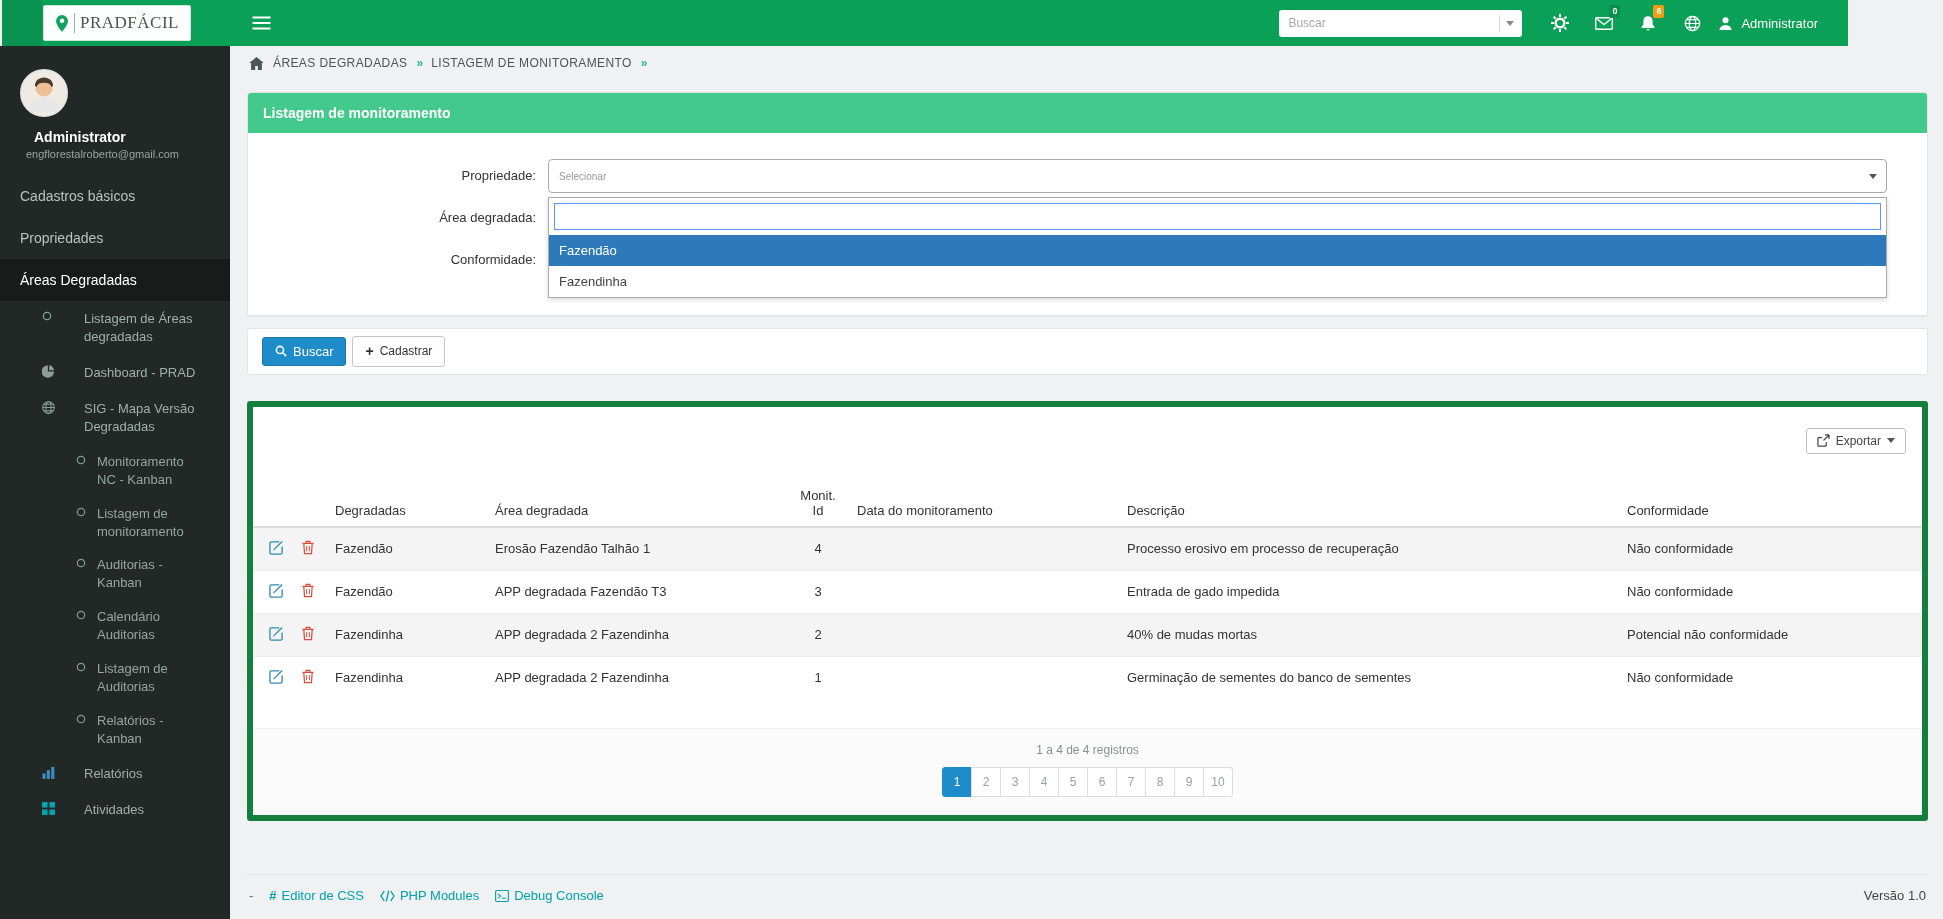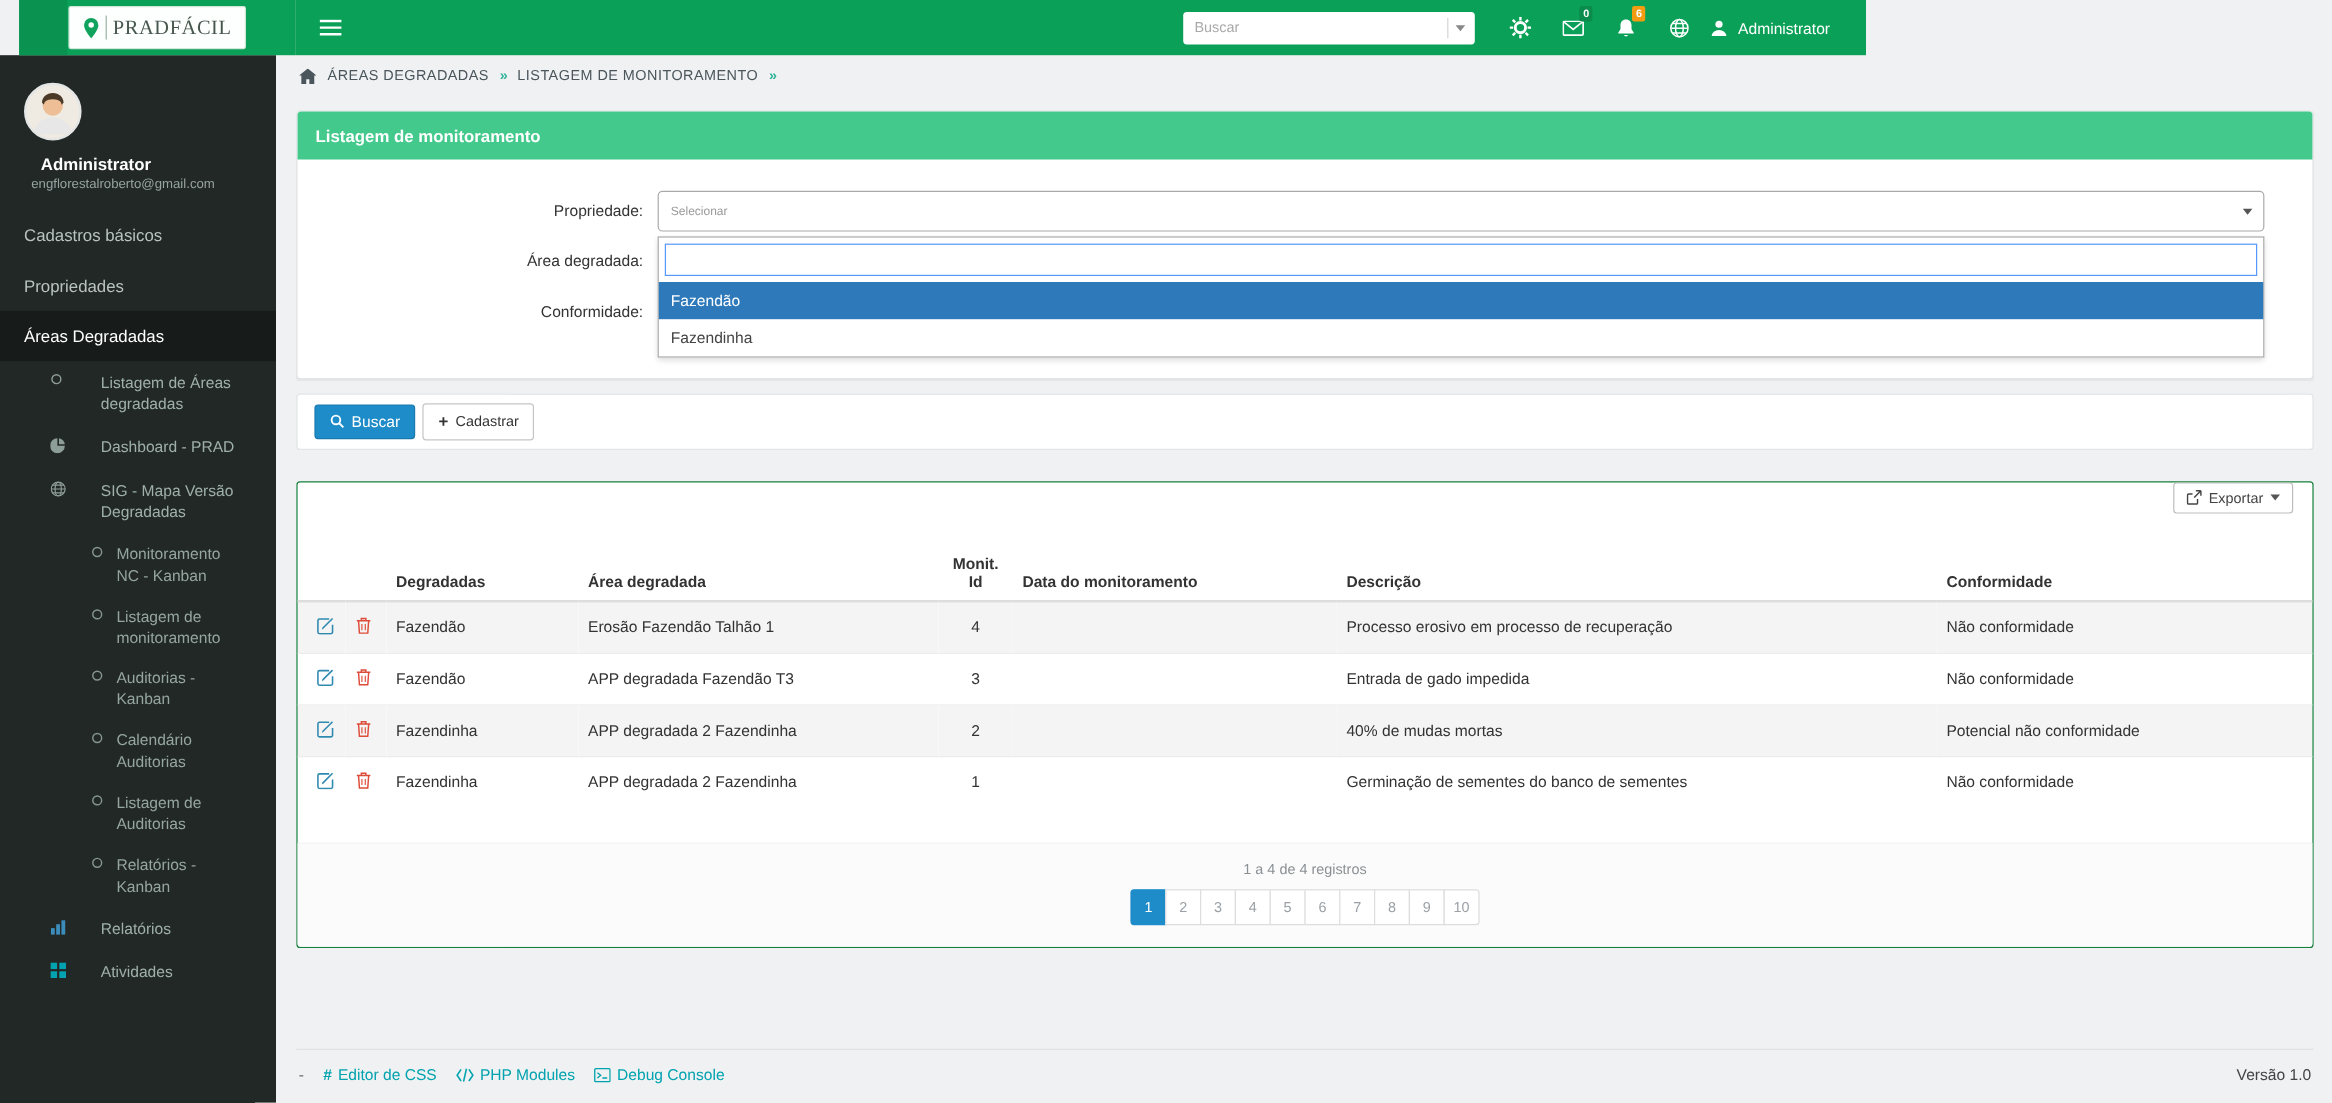--- a/index.html
+++ b/index.html
@@ -1,20 +1,20 @@
 <!DOCTYPE html>
 <html><head>
 <meta charset="utf-8">
 <style>
   *{box-sizing:border-box;margin:0;padding:0}
   html,body{width:1943px;height:919px;overflow:hidden}
   body{font-family:"Liberation Sans",sans-serif;font-size:13px;color:#333;background:#f0f1f2;position:relative}
 
   
-  .topbar{position:absolute;top:0;left:16px;width:1539px;height:46px;display:flex;z-index:40}
+  .topbar{position:absolute;top:0;left:2px;width:1846px;height:46px;display:flex;z-index:40}
   .logo-area{width:230px;height:46px;background:#0ba057;position:relative;flex:none;cursor:pointer}
   .logo-strip{position:absolute;left:0;top:0;width:40px;height:46px;background:#0a9350}
   .logo-box{position:absolute;left:41px;top:5px;width:148px;height:36px;background:#fcfffd;border:1px solid #cfe6d8;border-radius:2px;display:flex;align-items:center;justify-content:center;gap:5px}
   .logo-text{font-family:"Liberation Serif",serif;font-size:17px;color:#47564e;letter-spacing:.5px}
   .logo-divider{width:1px;height:20px;background:#9ab3a6}
   .nav-area{flex:1;background:#0ba057;display:flex;align-items:center;padding:0 26px 0 20px}
   .hamburger{width:30px;height:46px;display:flex;align-items:center;cursor:pointer}
   .topbar-spacer{flex:1}
   .topbar-search{width:243px;height:27px;background:#fff;border-radius:3px;display:flex;align-items:center;margin-right:16px;padding:0 0 0 9px;cursor:text}
   .topbar-search input{flex:1;border:none;outline:none;font-size:12px;color:#555;background:transparent;min-width:0}
@@ -65,25 +65,25 @@
   .dd-search input{width:100%;height:27px;border:1px solid #5897fb;outline:none;padding:0 7px;font-size:13px;color:#333}
   .dd-option{padding:8px 10px;font-size:13px;color:#444;cursor:pointer}
   .dd-option.highlighted{background:#2e79b9;color:#fff}
 
   .actions-bar{margin:12px 15px 0 17px;background:#fff;border:1px solid #e2e5e6;border-radius:3px;padding:7px 14px;display:flex;gap:6px;align-items:center}
   .btn{display:inline-flex;align-items:center;gap:6px;font-size:13px;border-radius:3px;padding:6px 12px;cursor:pointer;line-height:1.2}
   .btn-primary{background:#1e8cc8;border:1px solid #1a7ab0;color:#fff}
   .btn-default{background:#fff;border:1px solid #c6c6c6;color:#333;font-size:12px}
   .plus-glyph{font-weight:bold;font-size:14px;color:#333}
 
-  .table-panel{margin:26px 15px 0 17px;background:#fff;border:1px solid #15803d;border-radius:3px;padding-bottom:0}
+  .table-panel{margin:26px 15px 0 17px;background:#fff;border:6px solid #15803d;border-radius:3px;padding-top:21px;padding-bottom:0}
   .export-row{display:flex;justify-content:flex-end;padding:0 16px}
   .btn-export{display:inline-flex;align-items:center;gap:6px;font-size:12px;color:#444;background:#fff;border:1px solid #bdbdbd;border-radius:3px;padding:5px 10px;cursor:pointer}
   table{width:100%;border-collapse:collapse;margin-top:26px;font-size:13px;table-layout:fixed}
-  thead th{text-align:left;padding:8px;border-bottom:2px solid #ddd;vertical-align:bottom;font-weight:bold;color:#333}
+  thead th{text-align:left;padding:8px;border-bottom:2px solid #ddd;vertical-align:bottom;font-weight:normal;color:#333}
   thead th.col-center{text-align:center}
   tbody td{padding:12px 8px;border-top:1px solid #ececec;color:#333;vertical-align:middle;overflow:hidden}
   tbody tr:nth-child(odd){background:#f4f4f4}
   td.col-center{text-align:center}
   td.cell-icon{padding-left:16px}
   .icon-btn{background:none;border:none;cursor:pointer;padding:0;display:inline-flex}
   .icon-edit{color:#2f8ab0}
   .icon-trash{color:#dd4b39}
   .tfooter{margin-top:29px;background:#fbfbfb;border-top:1px solid #ececec;padding:14px 0 18px;text-align:center;border-radius:0 0 3px 3px}
   .pag-summary{font-size:12px;color:#8b9094;margin-bottom:10px}

